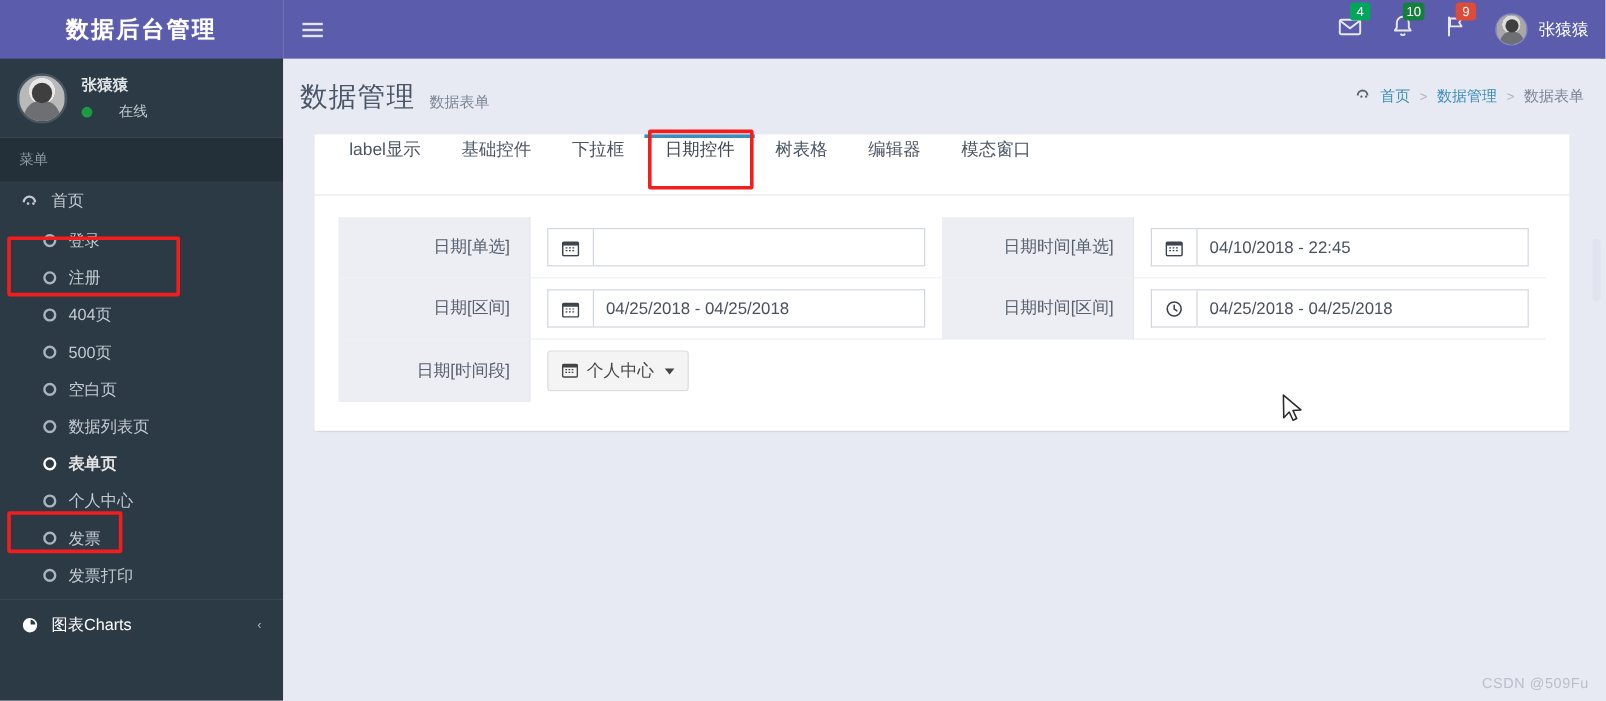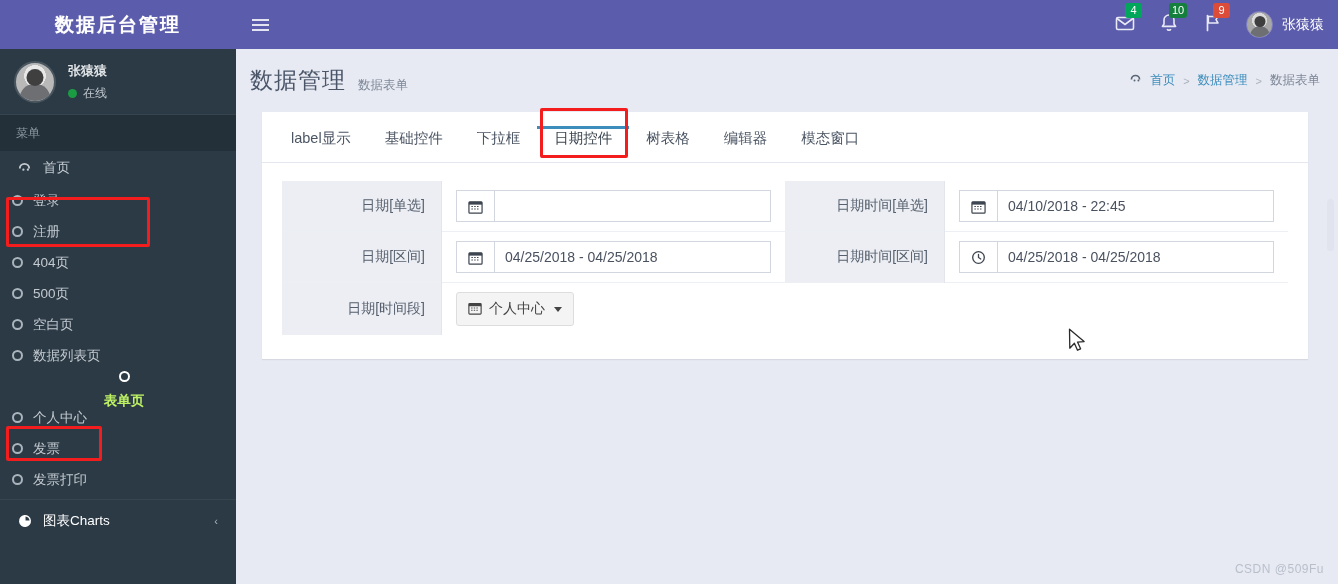--- a/index.html
+++ b/index.html
@@ -42,21 +42,21 @@
     width:30px; height:26px; transform:translateX(-50%);
     border-radius: 14px 14px 0 0; background:#6d6f72;
   }
   .avatar::before{
     content:""; position:absolute; left:50%; top:18%;
     width:17px; height:17px; transform:translateX(-50%);
     border-radius:50%; background:#3f3f40; z-index:2;
   }
   .user-meta { display:flex; flex-direction: column; gap: 5px; }
   .user-name { color: #dfe3e6; font-size: 13px; font-weight: bold; }
-  .user-status { color: #c3cad0; font-size: 12px; display:flex; align-items:center; gap:6px;justify-content:space-between;}
+  .user-status { color: #c3cad0; font-size: 12px; display:flex; align-items:center; gap:22px;justify-content:space-between;}
   .dot-online { width: 9px; height: 9px; border-radius: 50%; background: #1b9c43; display:inline-block;}
 
   .menu-header {
     height: 36px; display:flex; align-items:center;
     padding-left: 16px; color: #8b98a3; font-size: 12px;
     background: #243039;
   }
 
   .menu-item {
     height: 31px; display: flex; align-items: center;
@@ -64,26 +64,26 @@
     color: #c3cad0; font-size: 13.5px;
     position: relative; cursor: pointer;
   }
   .menu-item.top { height: 34px; }
   .menu-item.expandable { color: #ffffff; font-weight: bold; background:#2c3a46; }
   .menu-item.expandable::before{
     content:""; position:absolute; left:0; top:0; bottom:0; width:3px; background:#4b5d6b;
   }
   .menu-item .ico { width: 17px; display:flex; align-items:center; justify-content:center; flex:none;}
   .menu-item .chev { margin-left: auto; margin-right: 18px; color:#aab4bd; font-size: 11px;}
-  .sub-item { padding-left: 12px; }
+  .sub-item { padding-left: 36px; }
   .sub-item .circ {
     width: 11px; height: 11px; border-radius: 50%;
     border: 2px solid #aab4bd; flex: none;
   }
-  .sub-item.active { color: #bef264; font-weight: bold; flex-direction: column; }
+  .sub-item.active { color: #e5e5e5; font-weight: bold; }
   .sub-item.active .circ { border-color: #ffffff; }
   .menu-sep { height: 1px; background: #37454f; margin: 4px 0; }
   .menu-item.charts { color:#ffffff; font-weight:normal; height: 34px; }
 
   
   .redbox {
     position: absolute; border: 3px solid #f41d1d;
     border-radius: 2px; pointer-events: none; z-index: 30;
   }
 
@@ -143,21 +143,21 @@
   .crumb .last { color:#7b8595; }
   .crumb .home-ic { color:#5a6573; font-size:12px; }
 
   
   .panel {
     margin: 0 26px; background:#ffffff;
     border-top: 0; min-height: 218px;
     box-shadow: 0 1px 1px rgba(0,0,0,.07);
   }
   .tabs {
-    display:flex; align-items:center; height: 51px;
+    display:flex; align-items:flex-start; height: 51px;
     border-bottom: 1px solid #e4e8ee; padding-left: 12px;
   }
   .tab {
     padding: 0 17px; display:flex; align-items:center;
     font-size: 14.5px; color:#4b5563; cursor:pointer;
     border-top: 3px solid transparent; position: relative;
   }
   .tab.active { border-top-color: #3c8dbc; color:#3d4651; background:#fff; }
 
   .form-wrap { padding: 18px 20px 24px 20px; }

